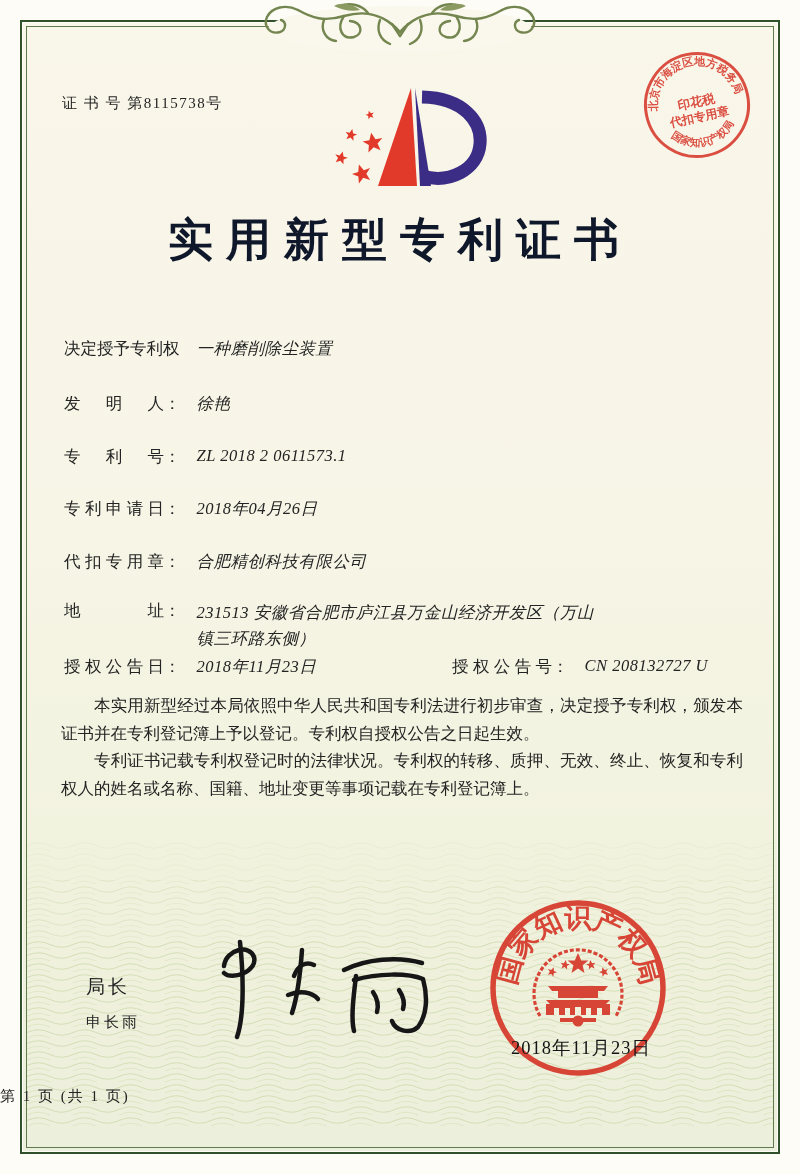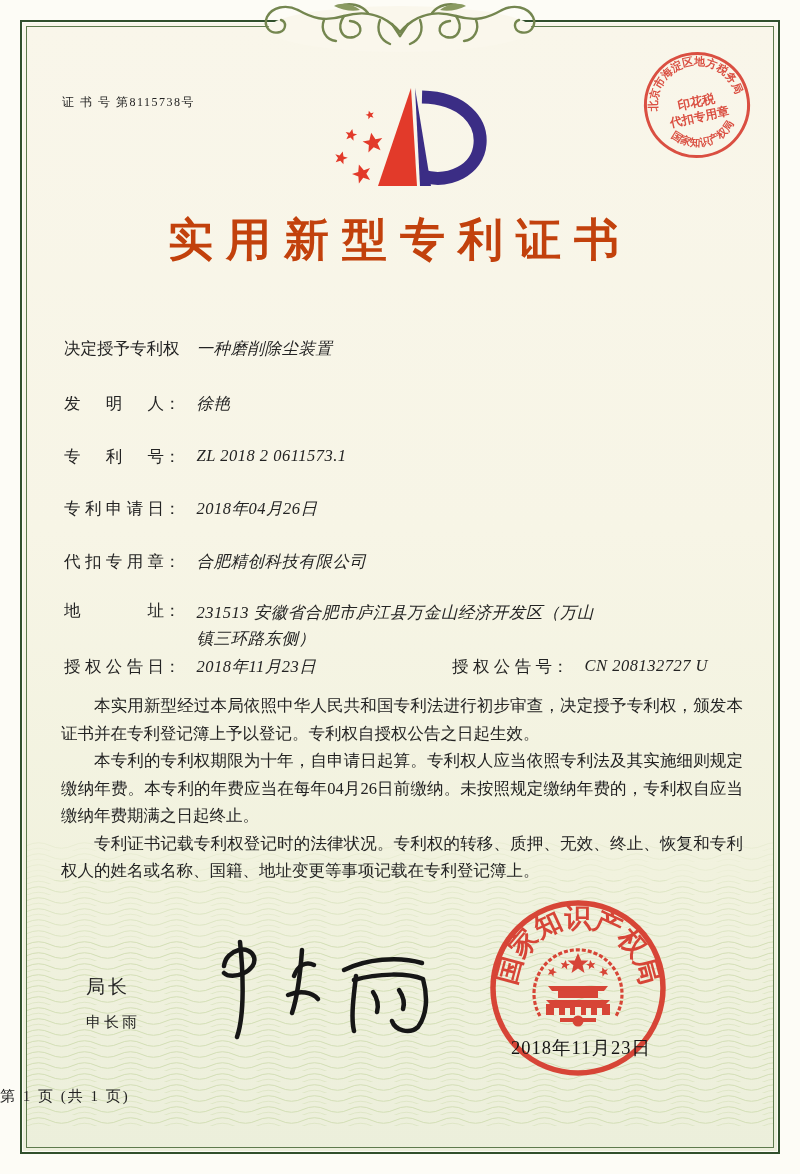--- a/index.html
+++ b/index.html
@@ -9,22 +9,22 @@
     font-family:"Liberation Serif","DejaVu Serif",serif;
     color:#232323;
   }
   .inner-bg{
     position:absolute;left:23px;top:23px;right:23px;bottom:23px;
     background:linear-gradient(180deg,#f9f6ea 0%,#f7f5e6 45%,#f1f2de 75%,#ecefdb 100%);
   }
   .frame-outer{position:absolute;inset:20px;border:2.5px solid #31502c;pointer-events:none;}
   .frame-inner{position:absolute;inset:26px;border:1px solid #5e7b4d;pointer-events:none;}
   .abs{position:absolute;}
-  .cert-no{left:62px;top:94px;font-size:12px;letter-spacing:1.5px;}
-  .title{left:0;right:0;top:210px;text-align:center;font-size:45px;font-weight:700;letter-spacing:13px;color:#c2410c;}
+  .cert-no{left:62px;top:94px;font-size:15px;letter-spacing:1.5px;}
+  .title{left:0;right:0;top:210px;text-align:center;font-size:45px;font-weight:700;letter-spacing:13px;color:#0f172a;}
   .field{left:64px;font-size:16.5px;white-space:nowrap;}
   .field .lbl{display:inline-block;width:100px;text-align:justify;text-align-last:justify;vertical-align:top;}
   .field .colon{display:inline-block;vertical-align:top;}
   .field .val{display:inline-block;margin-left:16px;vertical-align:top;letter-spacing:0.5px;font-style:italic;}
   .field.addr .val{white-space:normal;width:412px;line-height:26px;}
   .field.right-col{left:452px;}
   .body-text{left:61px;top:692px;width:682px;font-size:16.5px;line-height:27.5px;}
   .body-text p{margin:0;text-indent:2em;text-align:justify;}
   .sig-title{left:86px;top:974px;font-size:19px;letter-spacing:3px;}
   .sig-name{left:86px;top:1013px;font-size:15px;letter-spacing:3px;}
@@ -135,21 +135,20 @@
   </div>
   <div class="abs field" style="top:656px">
     <span class="lbl">授权公告日</span><span class="colon">：</span><span class="val">2018年11月23日</span>
   </div>
   <div class="abs field right-col" style="top:656px">
     <span class="lbl">授权公告号</span><span class="colon">：</span><span class="val">CN 208132727 U</span>
   </div>
 
   <div class="abs body-text">
     <p>本实用新型经过本局依照中华人民共和国专利法进行初步审查，决定授予专利权，颁发本证书并在专利登记簿上予以登记。专利权自授权公告之日起生效。</p>
-    <p>本专利的专利权期限为十年，自申请日起算。专利权人应当依照专利法及其实施细则规定缴纳年费。本专利的年费应当在每年04月26日前缴纳。未按照规定缴纳年费的，专利权自应当缴纳年费期满之日起终止。</p>
     <p>专利证书记载专利权登记时的法律状况。专利权的转移、质押、无效、终止、恢复和专利权人的姓名或名称、国籍、地址变更等事项记载在专利登记簿上。</p>
   </div>
 
   <div class="abs sig-title">局长</div>
   <div class="abs sig-name">申长雨</div>
 
   <svg class="abs sig-script" width="250" height="115" viewBox="0 0 250 115">
     <g stroke="#161616" stroke-width="4.5" fill="none" stroke-linecap="round" stroke-linejoin="round">
       <path d="M28,32 C30,15 54,10 58,23 C62,37 36,47 28,39"></path>
       <path d="M44,8 C47,36 49,80 41,103"></path>

